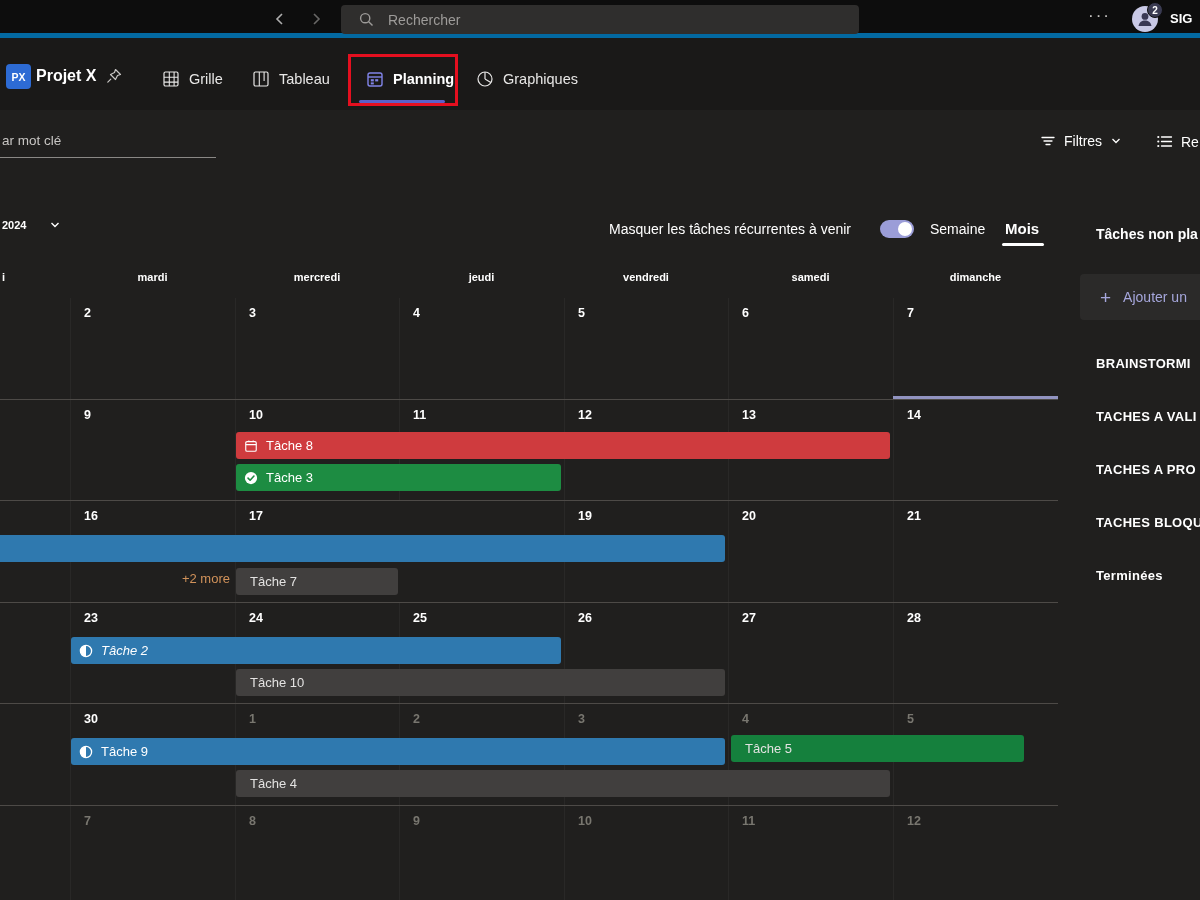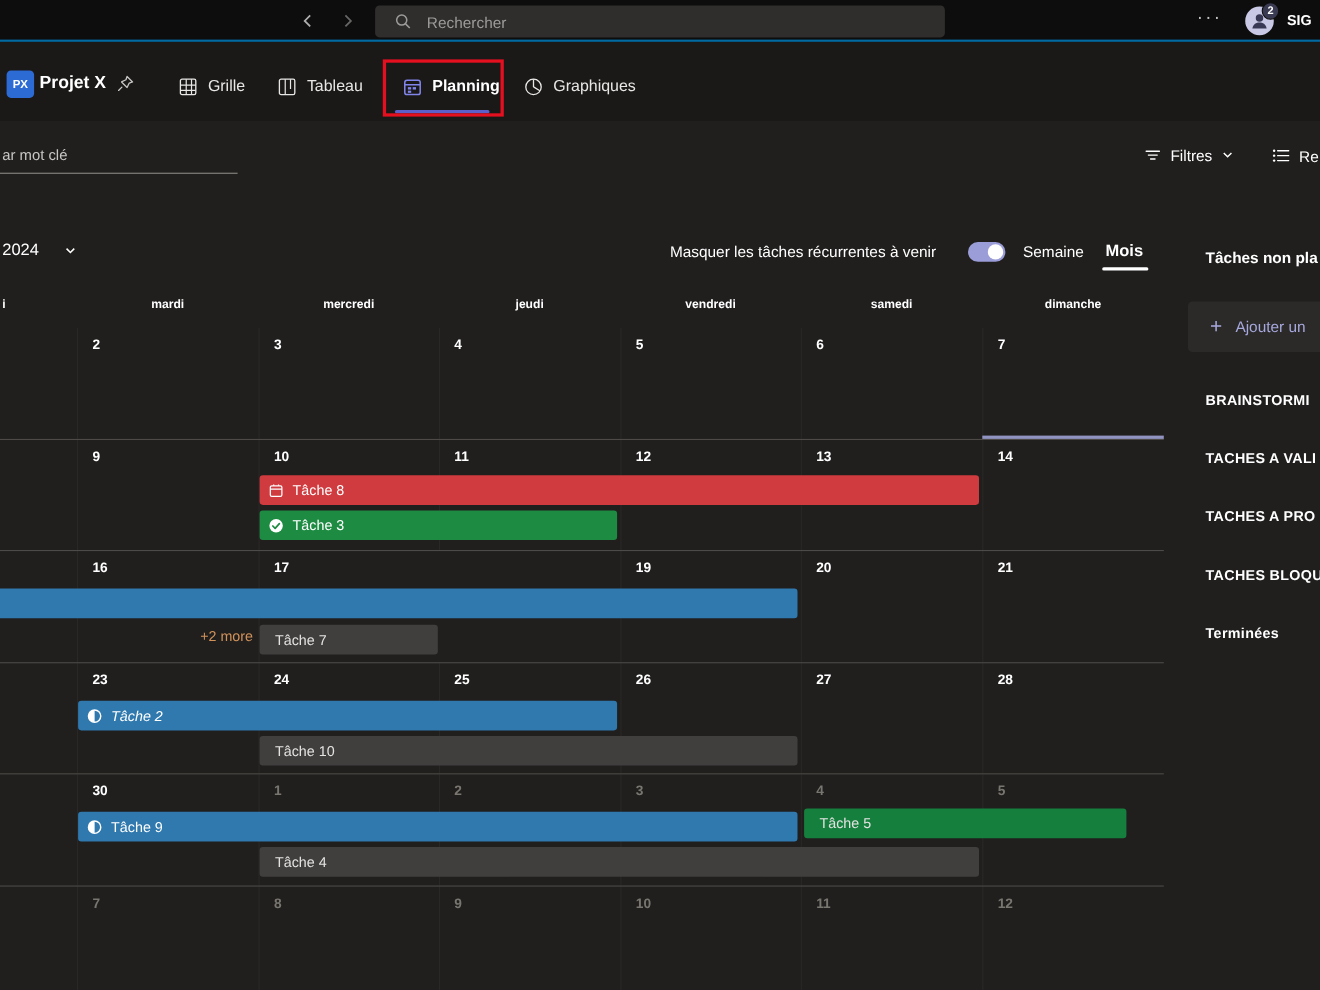--- a/index.html
+++ b/index.html
@@ -2,21 +2,21 @@
 <html><head>
 <meta charset="utf-8">
 <style>
   * { margin:0; padding:0; box-sizing:border-box; }
   body { background:#000; font-family:"Liberation Sans","DejaVu Sans",sans-serif; }
   .canvas { position:relative; width:1200px; height:900px; overflow:hidden;
             background:#201f1e; color:#fff; }
 
   
   .topbar { position:absolute; left:0; top:0; width:1200px; height:38px;
-            background:#0d0d0d; border-bottom:2px solid #0369a1; z-index:20; }
+            background:#0d0d0d; border-bottom:5px solid #0369a1; z-index:20; }
   .navbtn { position:absolute; top:7px; width:24px; height:24px; display:flex;
             align-items:center; justify-content:center; cursor:pointer; }
   .searchbox { position:absolute; left:341px; top:5px; width:518px; height:29px;
                background:#2f2e2d; border-radius:4px; display:flex; align-items:center; }
   .searchbox svg { margin-left:18px; }
   .searchbox input { flex:1; background:transparent; border:none; outline:none;
                      color:#d6d5d4; font-size:14px; margin-left:14px; font-family:inherit; }
   .searchbox input::placeholder { color:#9d9b99; }
   .morebtn { position:absolute; left:1088px; top:6px; color:#c8c6c4; font-size:17px;
              letter-spacing:2px; cursor:pointer; }
@@ -49,21 +49,21 @@
   
   .kwinput { position:absolute; left:0; top:128px; width:216px; height:30px;
              background:transparent; border:none; border-bottom:1px solid #8a8886;
              outline:none; color:#d6d5d4; font-size:13.5px; padding:0 0 4px 2px;
              font-family:inherit; }
   .kwinput::placeholder { color:#c8c6c4; }
   .toolbtn { position:absolute; top:133px; display:flex; align-items:center; gap:8px;
              color:#fff; font-size:14px; cursor:pointer; white-space:nowrap; }
 
   
-  .calhdr-year { position:absolute; left:2px; top:219px; font-size:15px; font-weight:400;
+  .calhdr-year { position:absolute; left:2px; top:219px; font-size:11px; font-weight:700;
                  display:flex; align-items:center; gap:23px; cursor:pointer; }
   .hide-label { position:absolute; left:609px; top:221px; font-size:14px; color:#fff; }
   .toggle { position:absolute; left:880px; top:220px; width:34px; height:18px;
             border-radius:9px; cursor:pointer; }
   .toggle .knob { position:absolute; right:2px; top:2px; width:14px; height:14px;
                   border-radius:50%; background:#fff; }
   .view-week { position:absolute; left:930px; top:221px; font-size:14px; cursor:pointer; }
   .view-month { position:absolute; left:1005px; top:220px; font-size:15px;
                 font-weight:700; cursor:pointer; }
   .view-underline { position:absolute; left:1002px; top:243px; width:42px; height:3px;

